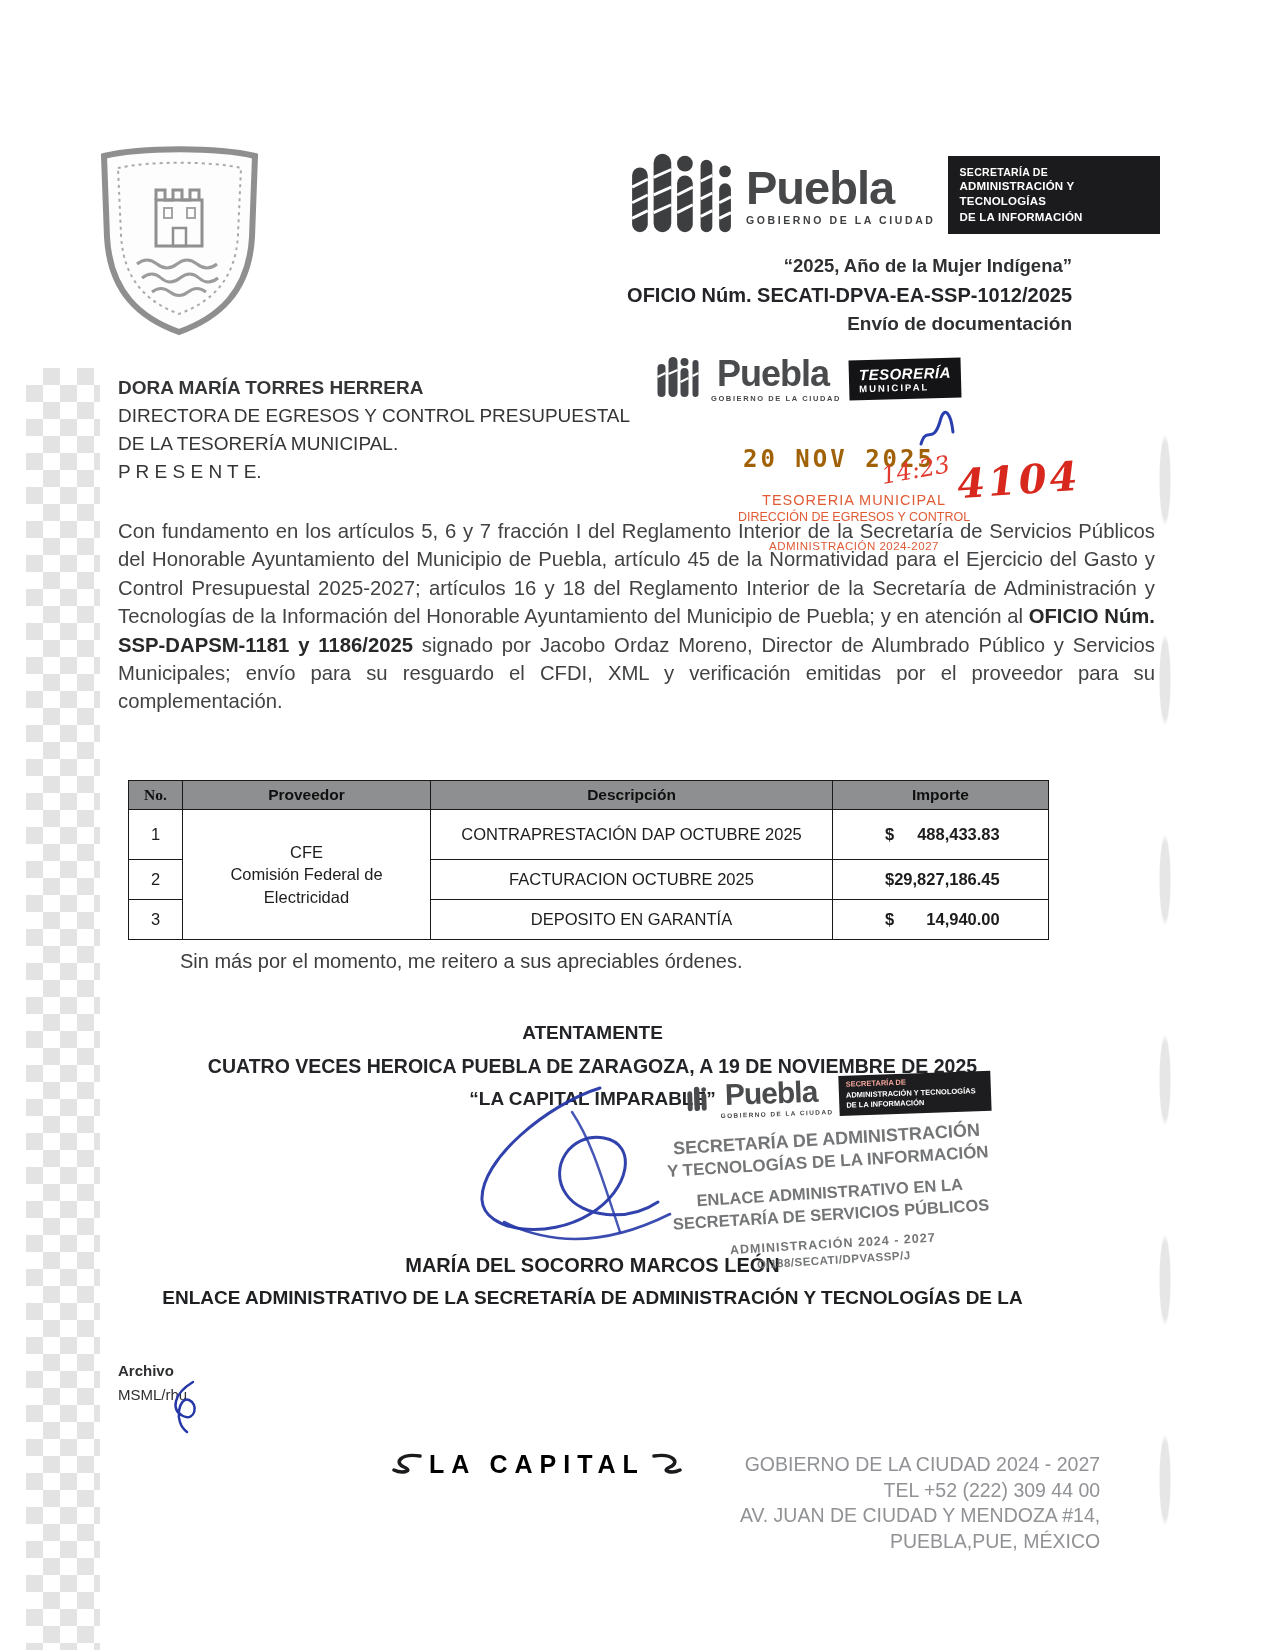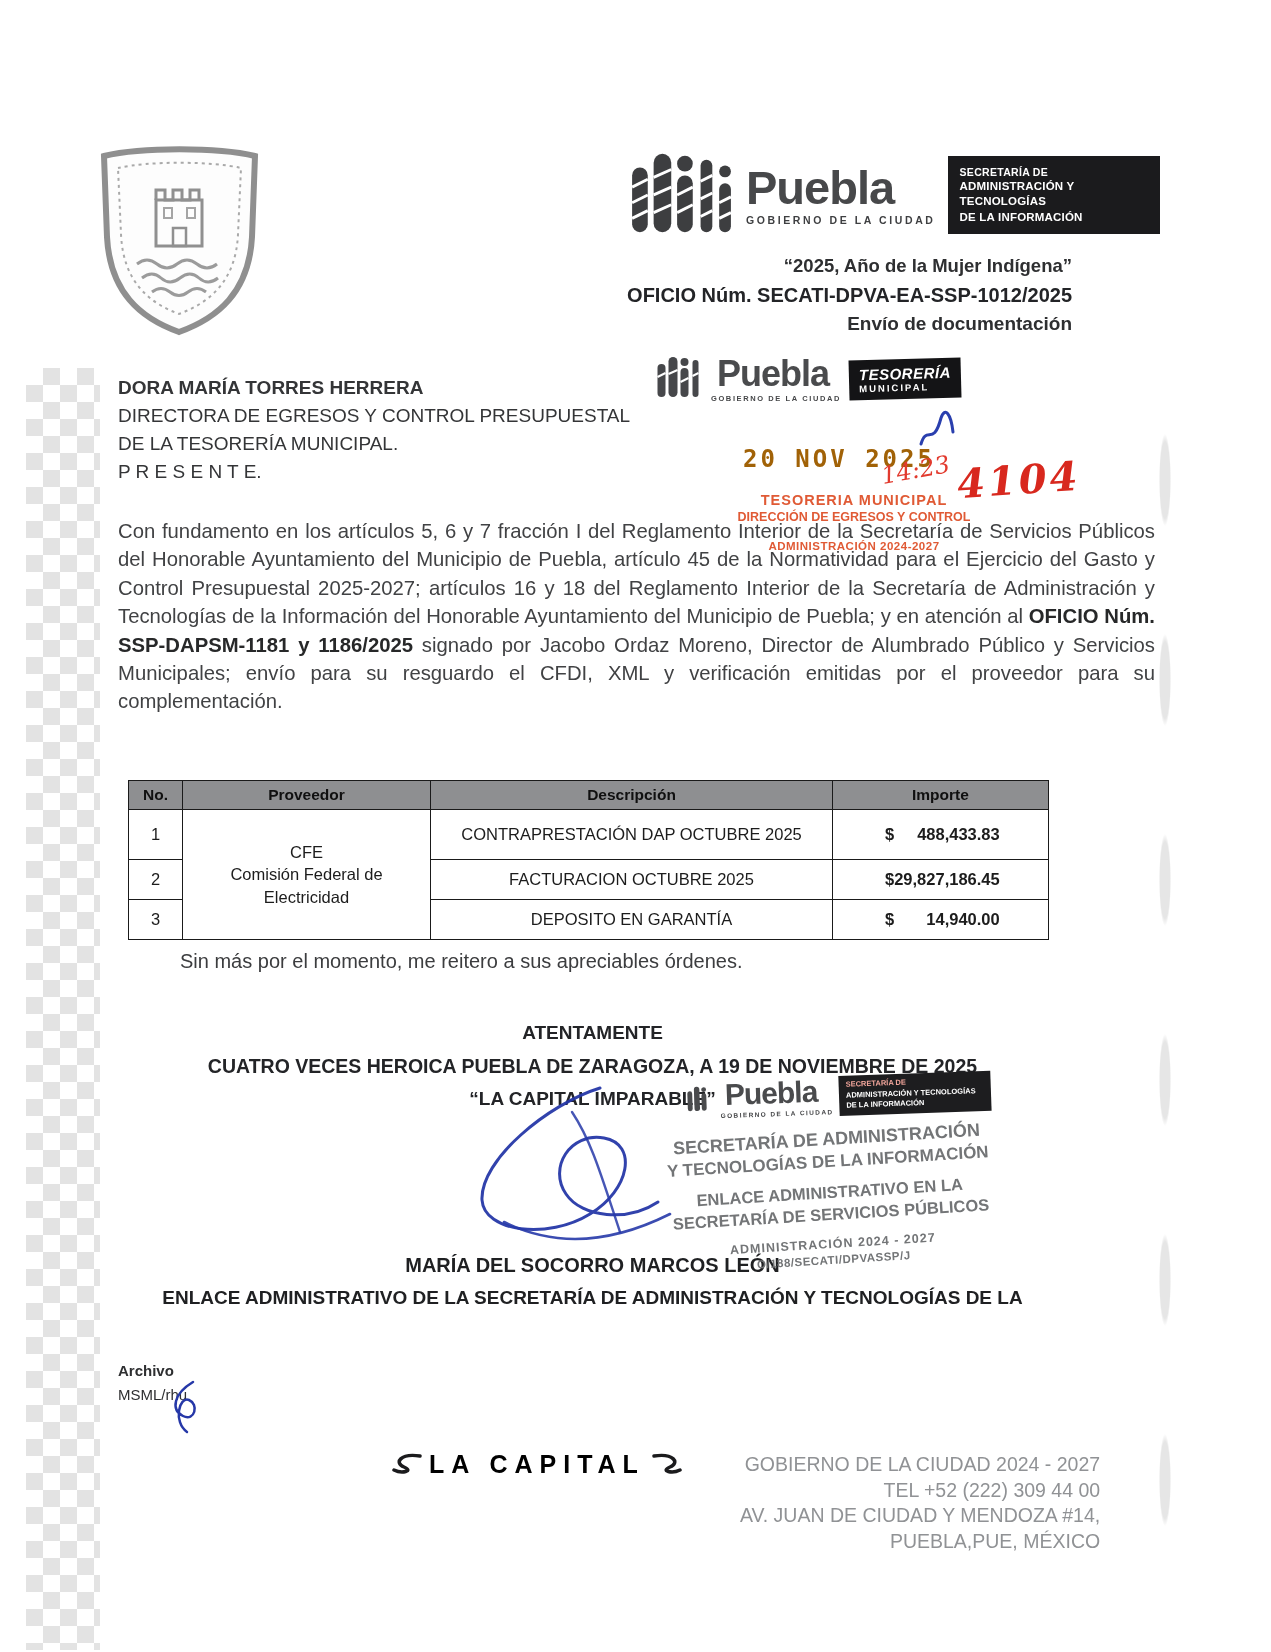--- a/index.html
+++ b/index.html
@@ -63,38 +63,38 @@
   }
   .rs-time {
     position:absolute; left:236px; top:104px; color:#e23a2e;
     font-family:"DejaVu Serif", serif; font-style:italic; font-size:24px; transform:rotate(-10deg);
   }
   .rs-folio {
     position:absolute; left:312px; top:104px; color:#d8281e;
     font-family:"DejaVu Serif", serif; font-style:italic; font-weight:bold;
     font-size:40px; transform:rotate(-4deg); letter-spacing:3px;
   }
-  .rs-dept { position:absolute; left:36px; top:140px; width:346px; text-align:center; color:#e05a35; font-weight:bold; }
+  .rs-dept { position:absolute; left:36px; top:140px; width:346px; text-align:center; color:#e05a35; font-weight:normal; }
   .rs-dept .d1 { font-size:14.5px; letter-spacing:1px; }
   .rs-dept .d2 { font-size:12.5px; margin-top:2px; }
   .rs-dept .d3 { font-size:11.5px; margin-top:16px; letter-spacing:.5px; }
 
   .body-par {
     left:118px; top:517px; width:1037px; text-align:justify;
     font-size:20.3px; line-height:28.4px; color:#414244;
   }
   .body-par b { color:#272829; }
 
   .doc-table { left:128px; top:780px; border-collapse:collapse; background:#fff; color:#1c1c1c; }
   .doc-table th {
     background:#8e8f91; border:1.6px solid #1a1a1a; font-weight:bold;
     font-size:15.5px; color:#101010; padding:5px 6px;
   }
   .doc-table td { border:1.6px solid #1a1a1a; text-align:center; padding:4px 8px; font-size:16.5px; }
-  .col-no { width:54px; } .col-prov { width:248px; } .col-desc { width:402px; } .col-imp { width:188px; }
+  .col-no { width:54px;font-family:Liberation Serif, serif; } .col-prov { width:248px; } .col-desc { width:402px; } .col-imp { width:188px; }
   tr.r1 td { height:50px; } tr.r2 td, tr.r3 td { height:40px; }
   .c-prov { white-space:pre-line; line-height:1.35; font-size:16.5px; }
   .imp-wrap { display:flex; justify-content:space-between; padding:0 40px 0 44px; font-weight:bold; }
 
   .closing { left:180px; top:950px; font-size:20px; color:#3c3d3f; }
 
   .sig-center { left:20px; top:1022px; width:1145px; text-align:center; color:#232427; }
   .sig-center .att   { font-size:19px;   font-weight:bold; margin-bottom:11px; }
   .sig-center .cdate { font-size:19.5px; font-weight:bold; margin-bottom:10px; }
   .sig-center .slog  { font-size:19px;   font-weight:bold; }

